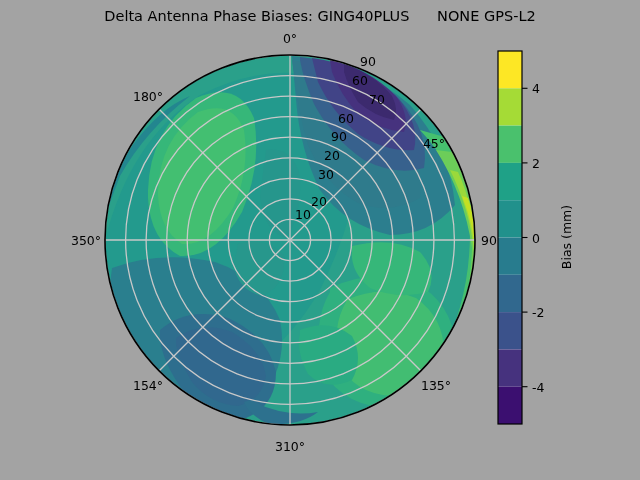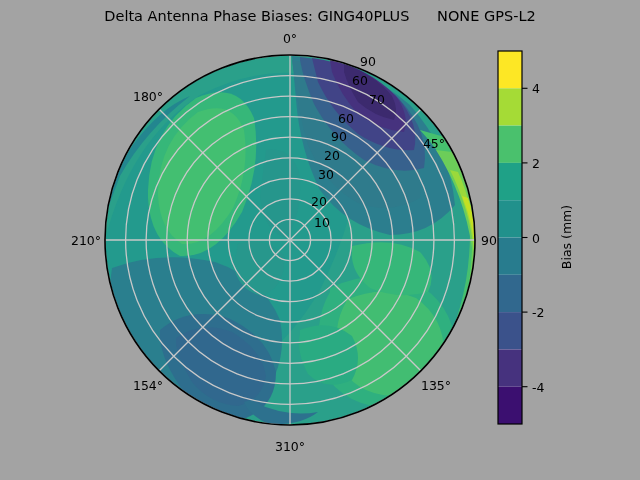--- a/index.html
+++ b/index.html
@@ -185,24 +185,24 @@
       </g>
     </g>
   </svg>
 
   <div class="axis-label-text" style="left:290px;  top:38px;">0°</div>
   <div class="axis-label-text" style="left:434px;  top:96px;margin-top:47px;">45°</div>
   <div class="axis-label-text" style="left:489px;  top:240px;">90</div>
   <div class="axis-label-text" style="left:436px;  top:385px;text-align:right;">135°</div>
   <div class="axis-label-text" style="left:290px;  top:446px;">310°</div>
   <div class="axis-label-text" style="left:148px;  top:385px;">154°</div>
-  <div class="axis-label-text" style="left:86px;   top:240px;">210°</div>
+  <div class="axis-label-text" style="left:86px;   top:240px;">350°</div>
   <div class="axis-label-text" style="left:148px;  top:96px;">180°</div>
 
-  <div class="radial-label-text" style="left:322px; top:214px;margin-top:8px;">10</div>
+  <div class="radial-label-text" style="left:303px; top:214px;">10</div>
   <div class="radial-label-text" style="left:319px; top:194px;margin-top:7px;">20</div>
   <div class="radial-label-text" style="left:326px; top:174px;">30</div>
   <div class="radial-label-text" style="left:332px; top:155px;">20</div>
   <div class="radial-label-text" style="left:339px; top:136px;">90</div>
   <div class="radial-label-text" style="left:346px; top:118px;">60</div>
   <div class="radial-label-text" style="left:353px; top:99px;margin-left:24px;">70</div>
   <div class="radial-label-text" style="left:360px; top:80px;">60</div>
   <div class="radial-label-text" style="left:368px; top:61px;">90</div>
 
   <div class="cbar-tick-text" style="left:532px; top:88px;">4</div>

